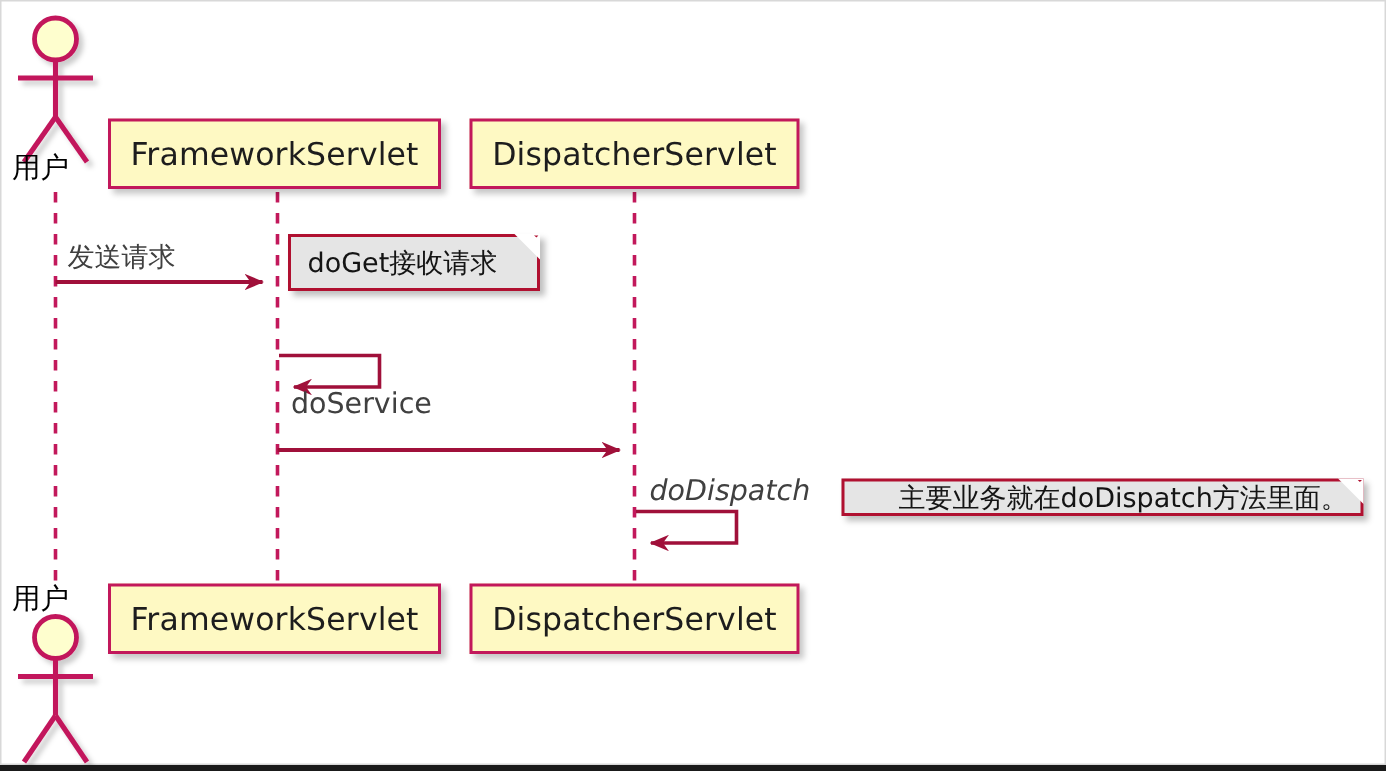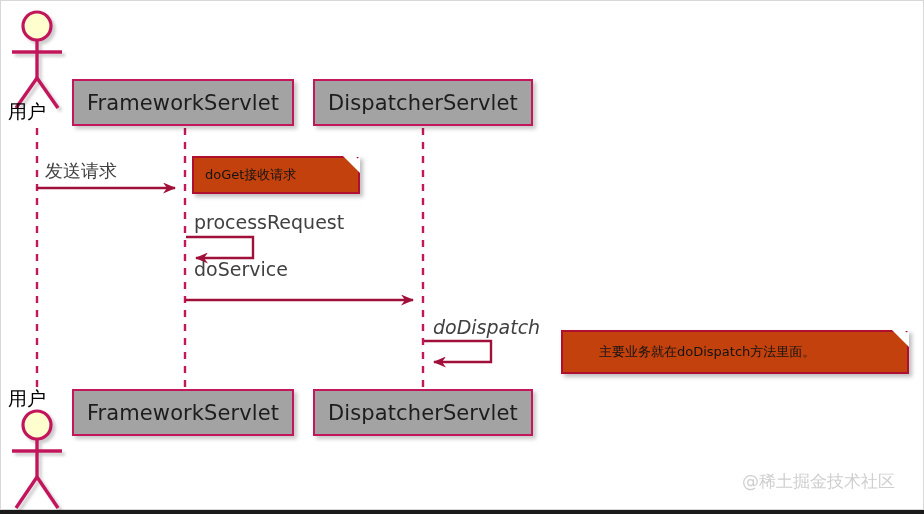--- a/index.html
+++ b/index.html
@@ -33,41 +33,41 @@
   svg.diagram {
     position: absolute;
     left: 0;
     top: 0;
     width: 924px;
     height: 514px;
     display: block;
   }
   .participant-box {
     position: absolute;
-    background: #a3a3a3;
+    background: #fef9c3;
     border: 2px solid #C2185B;
     box-sizing: border-box;
     box-shadow: 3px 3px 4px rgba(0,0,0,0.22);
     display: flex;
     align-items: center;
     justify-content: center;
     color: #1d1d1d;
     font-size: 21px;
     font-family: "DejaVu Sans", sans-serif;
     letter-spacing: 0.1px;
     white-space: nowrap;
   }
   .note {
     position: absolute;
-    background: #c2410c;
+    background: #e5e5e5;
     border: 2px solid #B01030;
     box-sizing: border-box;
     box-shadow: 3px 3px 4px rgba(0,0,0,0.25);
     color: #141414;
-    font-size: 13px;
+    font-size: 18px;
     font-family: "DejaVu Sans", sans-serif;
     display: flex;
     align-items: center;
     padding-left: 11px;
     white-space: nowrap;
   }
   .note-fold {
     position: absolute;
     top: -2px;
     right: -2px;
@@ -198,29 +198,27 @@
   <div class="actor-label" style="left:8px; top:99px;">用户</div>
 
   <div class="actor-label" style="left:8px; top:386px;">用户</div>
 
   <div class="note" style="left:192px; top:156px; width:168px; height:38px;">
     <span>doGet接收请求</span>
     <span class="note-fold"></span>
     <span class="note-fold-line"></span>
   </div>
 
-  <div class="note" style="left:561px; top:330px; width:348px; height:44px;padding-left:36px;">
+  <div class="note" style="left:561px; top:319px; width:348px; height:25px;padding-left:36px;">
     <span>主要业务就在doDispatch方法里面。</span>
     <span class="note-fold"></span>
     <span class="note-fold-line"></span>
   </div>
 
   <div class="msg-label cjk" style="left:45px; top:159px;">发送请求</div>
 
-  <div class="msg-label" style="left:194px; top:211px;">processRequest</div>
 
   <div class="msg-label" style="left:194px; top:258px;">doService</div>
 
   <div class="msg-label" style="left:433px; top:316px;font-style:italic;">doDispatch</div>
 
-  <div class="watermark" style="left:742px; top:470px;">@稀土掘金技术社区</div>
 
 </div>
 
 </body></html>

